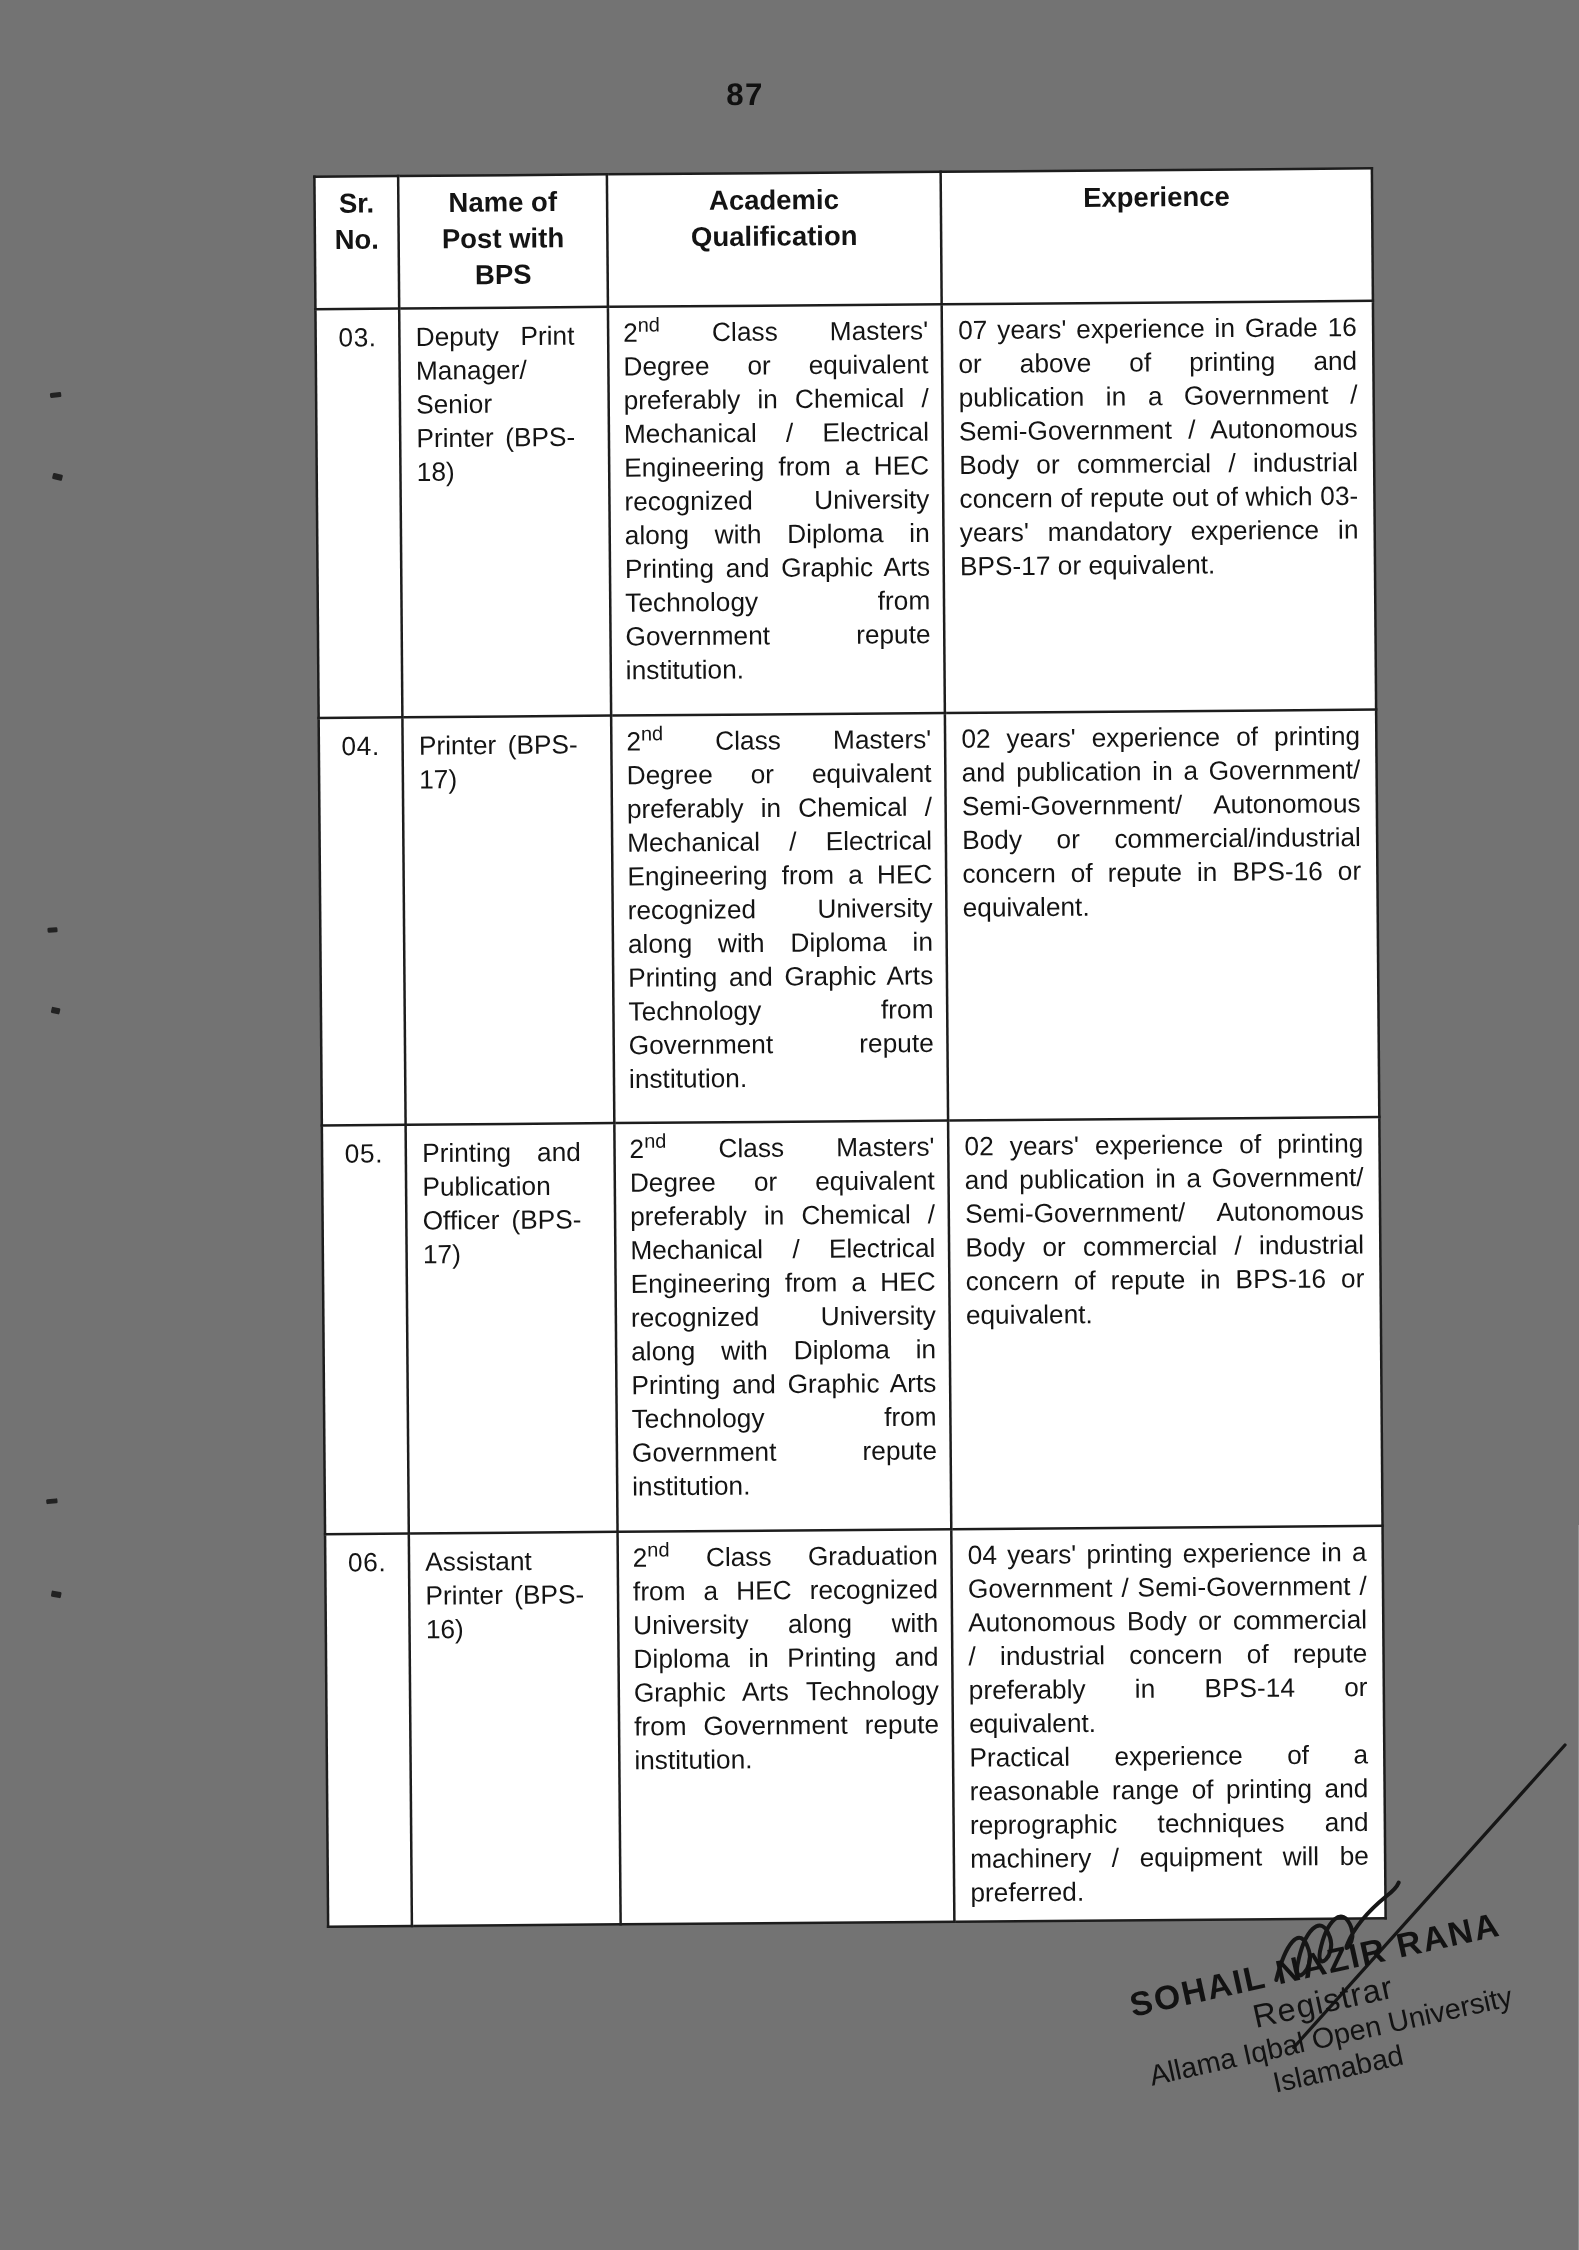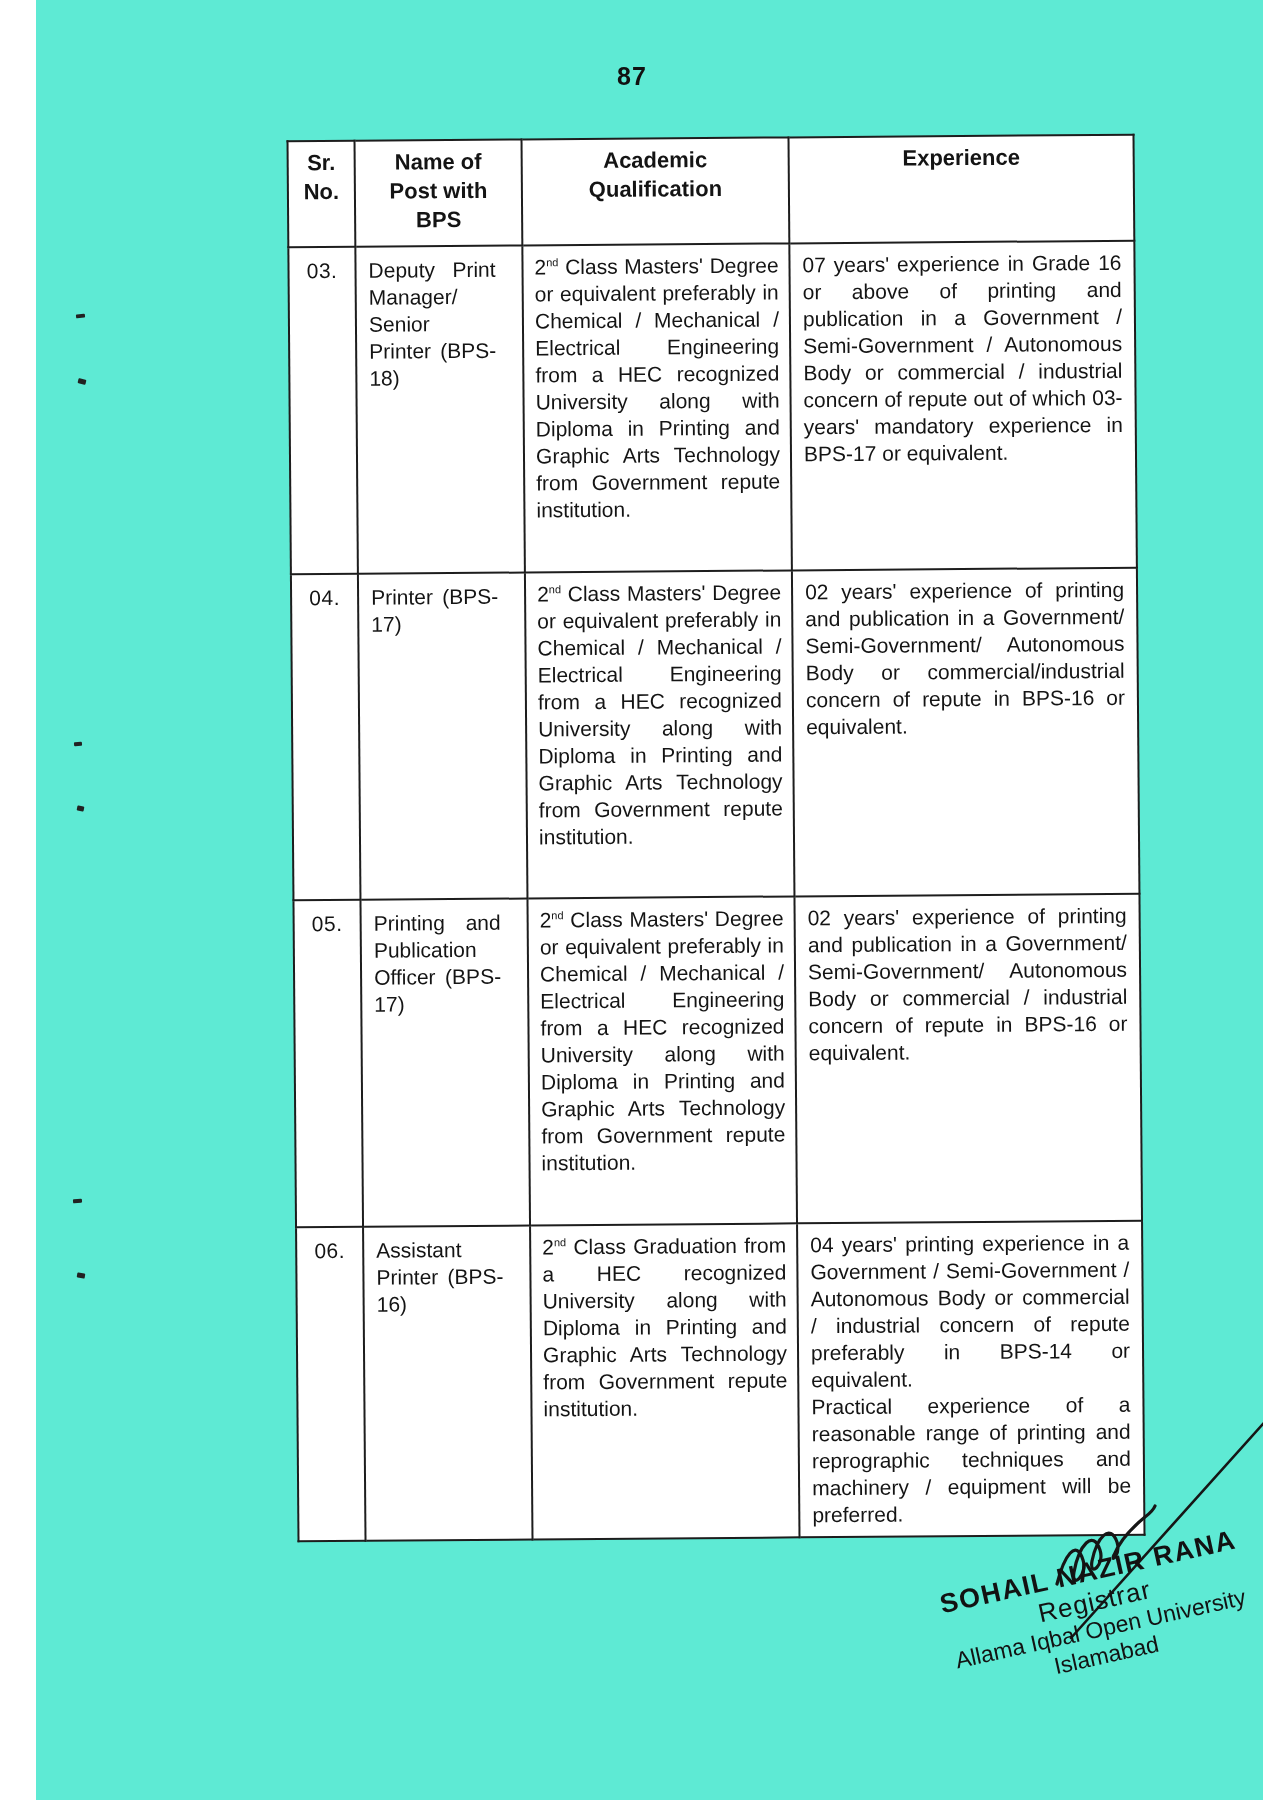--- a/index.html
+++ b/index.html
@@ -4,21 +4,21 @@
 <style>
   * { margin: 0; padding: 0; box-sizing: border-box; }
   html, body { background: #ffffff; }
   body {
     width: 1263px; height: 1800px;
     position: relative;
     font-family: "Liberation Sans", sans-serif;
     color: #161616;
     overflow: hidden;
   }
-  .page { position: absolute; inset: 0; background: #5eead4; margin-left: 36px; }
+  .page { position: absolute; inset: 0; background: #737373; }
 
   .page-number {
     position: absolute;
     left: 556px; top: 62px; width: 80px;
     text-align: center;
     font-weight: bold;
     font-size: 25px;
     letter-spacing: 1px;
     color: #111;
   }
@@ -64,21 +64,21 @@
   td.c-acad {
     padding: 7px 10px 8px 11px;
     text-align: justify;
   }
   td.c-exp {
     padding: 7px 12px 8px 12px;
     text-align: justify;
   }
   td.c-exp p { margin: 0; text-align: justify; }
   sup.ord {
-    font-size: 11px;
+    font-size: 16px;
     line-height: 0;
     vertical-align: super;
     letter-spacing: 0;
   }
 
   
   .sig-svg { position: absolute; left: 985px; top: 1368px; }
   .sig-stamp {
     position: absolute;
     left: 893px; top: 1556px;

